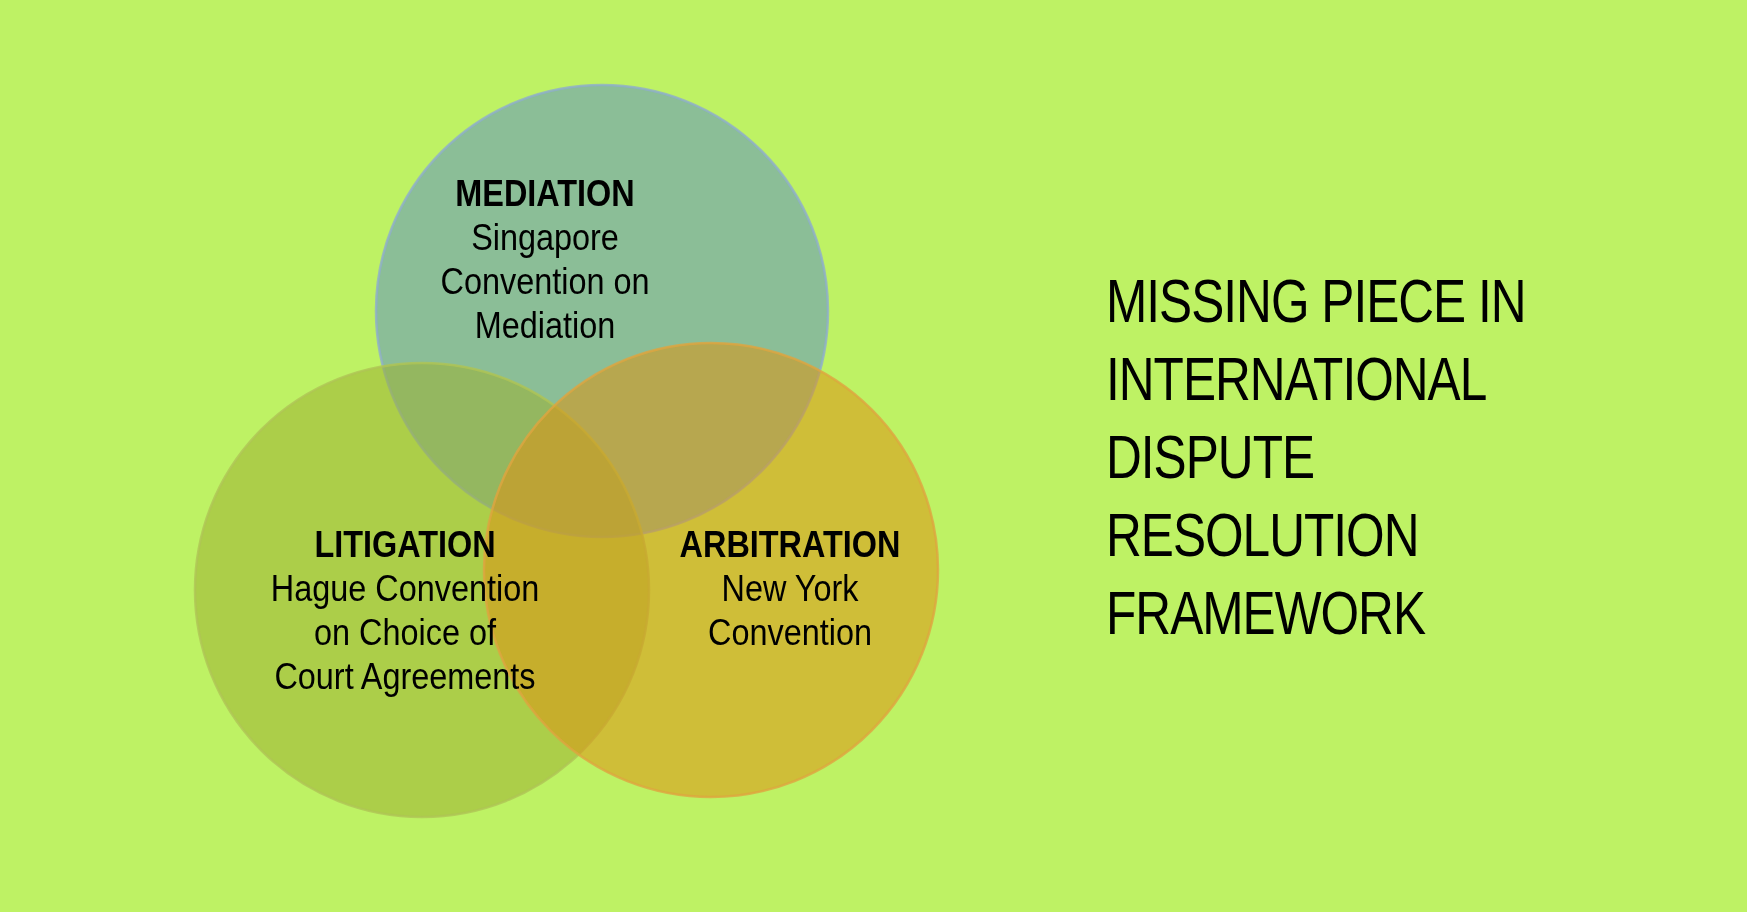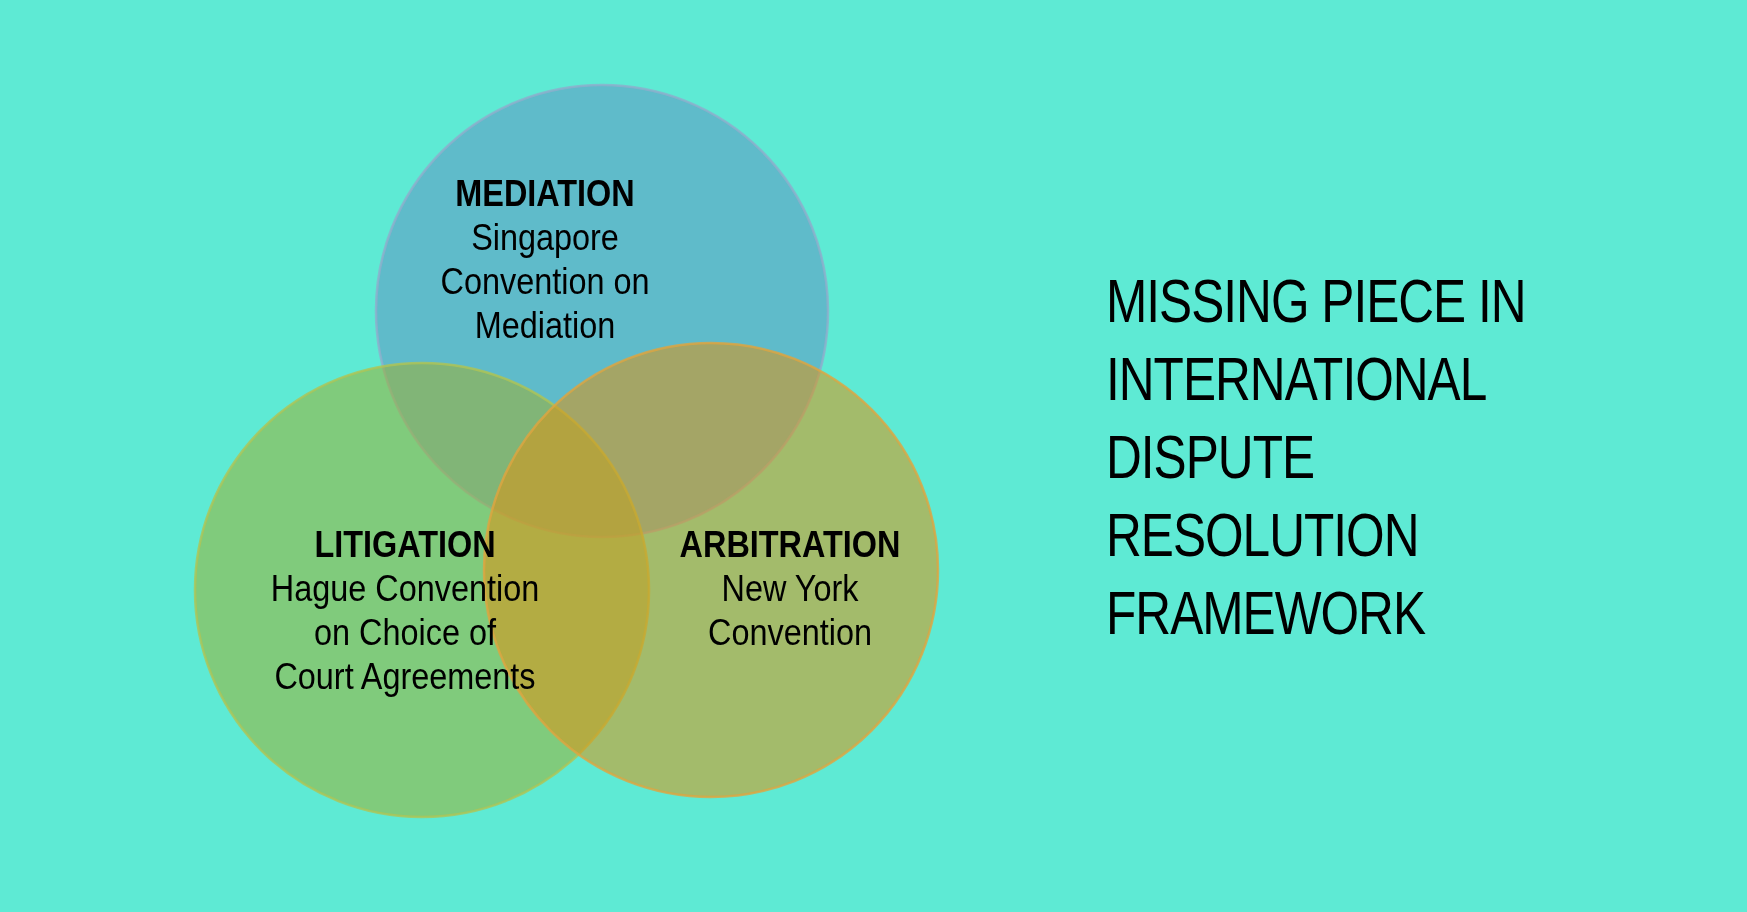--- a/index.html
+++ b/index.html
@@ -1,19 +1,19 @@
 <!DOCTYPE html>
 <html><head>
 <meta charset="utf-8">
 <style>
   html,body{margin:0;padding:0;background:#ffffff;}
   #canvas{
     position:relative;
     width:1747px;height:912px;
-    background:#5eead4;
+    background:#bef264;
     overflow:hidden;
     font-family:"Liberation Sans", sans-serif;
   }
   #venn-svg{position:absolute;left:0;top:0;}
   .circle-label{
     position:absolute;
     text-align:center;
     color:#000000;
     font-size:36px;
     line-height:44px;

